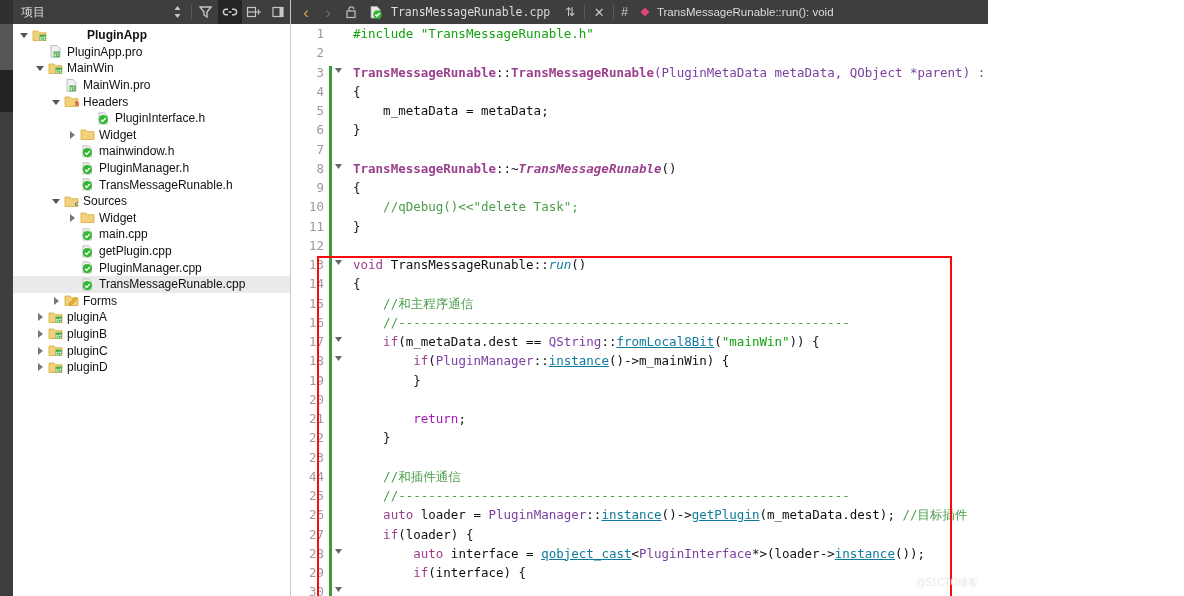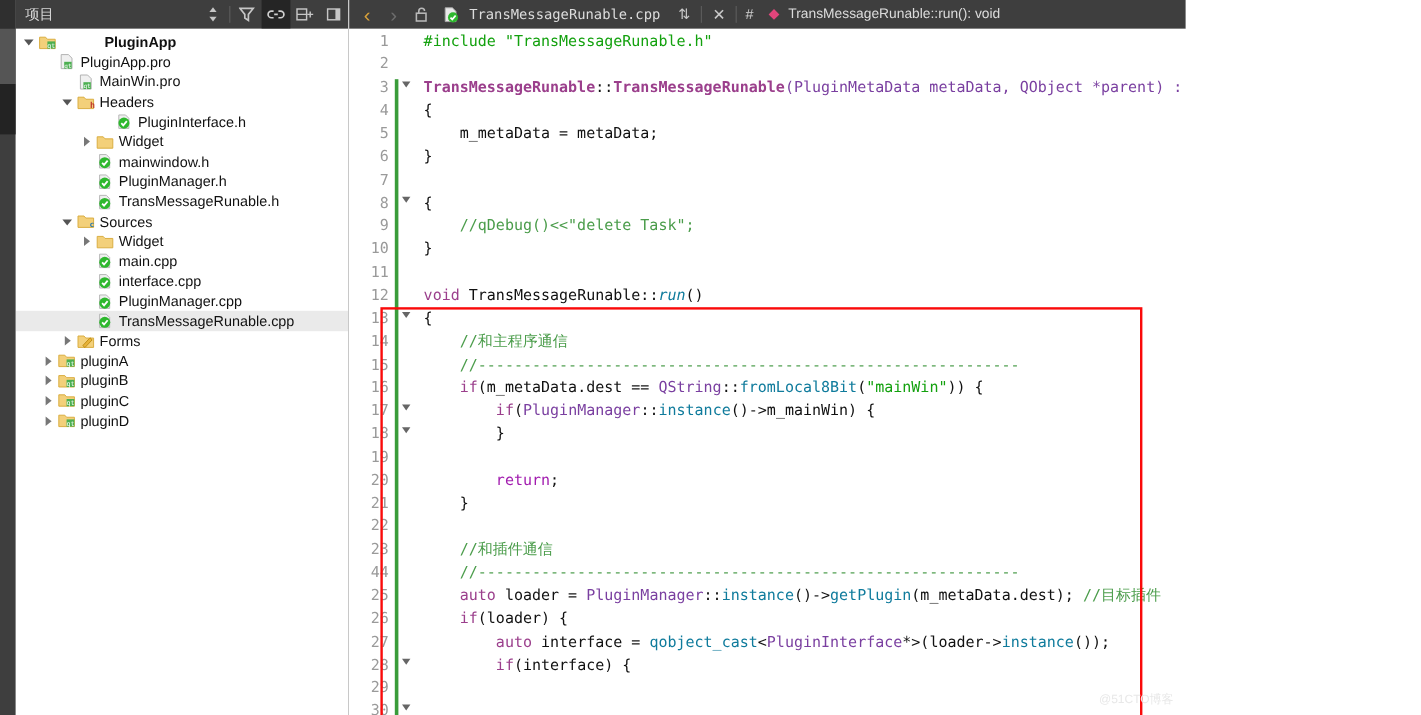--- a/index.html
+++ b/index.html
@@ -55,21 +55,21 @@
       font-size:12.5px;white-space:pre;color:#111;padding-left:8px;}
   .fold{height:19.25px;line-height:19.25px;text-align:center;color:#777;font-size:8px;}
 
   
   .t-pre{color:#13a10e;}
   .t-str{color:#13a10e;}
   .t-cmt{color:#4a9c4a;}
   .t-kw{color:#9b3f8c;}
   .t-cls{color:#9b3f8c;font-weight:bold;}
   .t-dtr{color:#9b3f8c;font-weight:bold;font-style:italic;}
-  .t-fn{color:#0f7b9c;}
+  .t-fn{color:#0f7b9c;text-decoration:underline;}
   .t-fni{color:#0f7b9c;font-style:italic;}
   .t-fld{color:#7a3fa0;}
   .t-var{color:#111;}
   .t-op{color:#111;}
   .t-rw{color:#a21caf;}
 
   .redbox{position:absolute;border:2px solid #fa0a0a;pointer-events:none;}
   .greenbar{position:absolute;left:0;width:3px;background:#3a9c3a;}
   .wmark{position:absolute;right:10px;bottom:6px;font-size:10px;color:#e8e8e8;}
 </style>
@@ -145,20 +145,36 @@
           <div class="ic">
             <svg width="15" height="15" viewBox="0 0 15 15">
               <path d="M3 1.5 H9 L12 4.5 V13.2 H3 Z" fill="#f0f0f0" stroke="#b0b0b0" stroke-width="0.8"></path>
               <rect x="5.5" y="7.5" width="6.2" height="5.7" fill="#4caf50"></rect>
               <text x="8.6" y="12.3" font-size="5" fill="#fff" text-anchor="middle" font-family="monospace">qt</text>
             </svg>
           </div>
           <div class="lb">PluginApp.pro</div>
         </div>
         <div class="row">
+          <div style="width: 16px; flex: 0 0 auto;"></div>
+          <div class="tw">
+            <svg width="10" height="10" viewBox="0 0 10 10">
+              <path d="M1 3 L9 3 L5 8 Z" fill="#555"></path>
+            </svg>
+          </div>
+          <div class="ic">
+            <svg width="15" height="15" viewBox="0 0 15 15">
+              <path d="M1 3 H6 L7.5 4.7 H14 V12.5 H1 Z" fill="#f3d07a" stroke="#d8ab3e" stroke-width="0.8"></path>
+              <rect x="7.5" y="6.5" width="6.5" height="6" fill="#4caf50"></rect>
+              <text x="10.7" y="11.6" font-size="5.5" fill="#fff" text-anchor="middle" font-family="monospace">qt</text>
+            </svg>
+          </div>
+          <div class="lb">MainWin</div>
+        </div>
+        <div class="row">
           <div style="width: 32px; flex: 0 0 auto;"></div>
           <div class="tw"></div>
           <div class="ic">
             <svg width="15" height="15" viewBox="0 0 15 15">
               <path d="M3 1.5 H9 L12 4.5 V13.2 H3 Z" fill="#f0f0f0" stroke="#b0b0b0" stroke-width="0.8"></path>
               <rect x="5.5" y="7.5" width="6.2" height="5.7" fill="#4caf50"></rect>
               <text x="8.6" y="12.3" font-size="5" fill="#fff" text-anchor="middle" font-family="monospace">qt</text>
             </svg>
           </div>
           <div class="lb">MainWin.pro</div>
@@ -284,21 +300,21 @@
         <div class="row">
           <div style="width: 48px; flex: 0 0 auto;"></div>
           <div class="tw"></div>
           <div class="ic">
             <svg width="15" height="15" viewBox="0 0 15 15">
               <path d="M3 1.8 H8.6 L11.4 4.6 V13 H3 Z" fill="#efefef" stroke="#b5b5b5" stroke-width="0.8"></path>
               <circle cx="7.3" cy="8.6" r="4.6" fill="#2eb82e"></circle>
               <path d="M5.1 8.7 L6.7 10.4 L9.7 6.9" stroke="#fff" stroke-width="1.5" fill="none"></path>
             </svg>
           </div>
-          <div class="lb">interface.cpp</div>
+          <div class="lb">getPlugin.cpp</div>
         </div>
         <div class="row">
           <div style="width: 48px; flex: 0 0 auto;"></div>
           <div class="tw"></div>
           <div class="ic">
             <svg width="15" height="15" viewBox="0 0 15 15">
               <path d="M3 1.8 H8.6 L11.4 4.6 V13 H3 Z" fill="#efefef" stroke="#b5b5b5" stroke-width="0.8"></path>
               <circle cx="7.3" cy="8.6" r="4.6" fill="#2eb82e"></circle>
               <path d="M5.1 8.7 L6.7 10.4 L9.7 6.9" stroke="#fff" stroke-width="1.5" fill="none"></path>
             </svg>
@@ -513,20 +529,21 @@
             </svg></div>
         </div>
       <div class="ctext" id="ctext">
           <div class="cl"><span class="t-pre">#include </span><span class="t-str">"TransMessageRunable.h"</span></div>
           <div class="cl">&nbsp;</div>
           <div class="cl"><span class="t-cls">TransMessageRunable</span><span class="t-op">::</span><span class="t-cls">TransMessageRunable</span><span class="t-fld">(</span><span class="t-fld">PluginMetaData</span><span class="t-fld"> metaData, </span><span class="t-fld">QObject</span><span class="t-fld"> *parent) : </span><span class="t-fld">QObject</span><span class="t-fld">(parent)</span></div>
           <div class="cl"><span class="t-op">{</span></div>
           <div class="cl"><span class="t-var">    m_metaData = metaData;</span></div>
           <div class="cl"><span class="t-op">}</span></div>
           <div class="cl">&nbsp;</div>
+          <div class="cl"><span class="t-cls">TransMessageRunable</span><span class="t-op">::~</span><span class="t-dtr">TransMessageRunable</span><span class="t-op">()</span></div>
           <div class="cl"><span class="t-op">{</span></div>
           <div class="cl"><span class="t-cmt">    //qDebug()&lt;&lt;"delete Task";</span></div>
           <div class="cl"><span class="t-op">}</span></div>
           <div class="cl">&nbsp;</div>
           <div class="cl"><span class="t-kw">void</span><span class="t-var"> TransMessageRunable</span><span class="t-op">::</span><span class="t-fni">run</span><span class="t-op">()</span></div>
           <div class="cl"><span class="t-op">{</span></div>
           <div class="cl"><span class="t-cmt">    //和主程序通信</span></div>
           <div class="cl"><span class="t-cmt">    //------------------------------------------------------------</span></div>
           <div class="cl"><span class="t-op">    </span><span class="t-kw">if</span><span class="t-var">(m_metaData.dest == </span><span class="t-fld">QString</span><span class="t-op">::</span><span class="t-fn">fromLocal8Bit</span><span class="t-op">(</span><span class="t-str">"mainWin"</span><span class="t-op">)) {</span></div>
           <div class="cl"><span class="t-op">        </span><span class="t-kw">if</span><span class="t-op">(</span><span class="t-fld">PluginManager</span><span class="t-op">::</span><span class="t-fn">instance</span><span class="t-var">()-&gt;m_mainWin) {</span></div>

